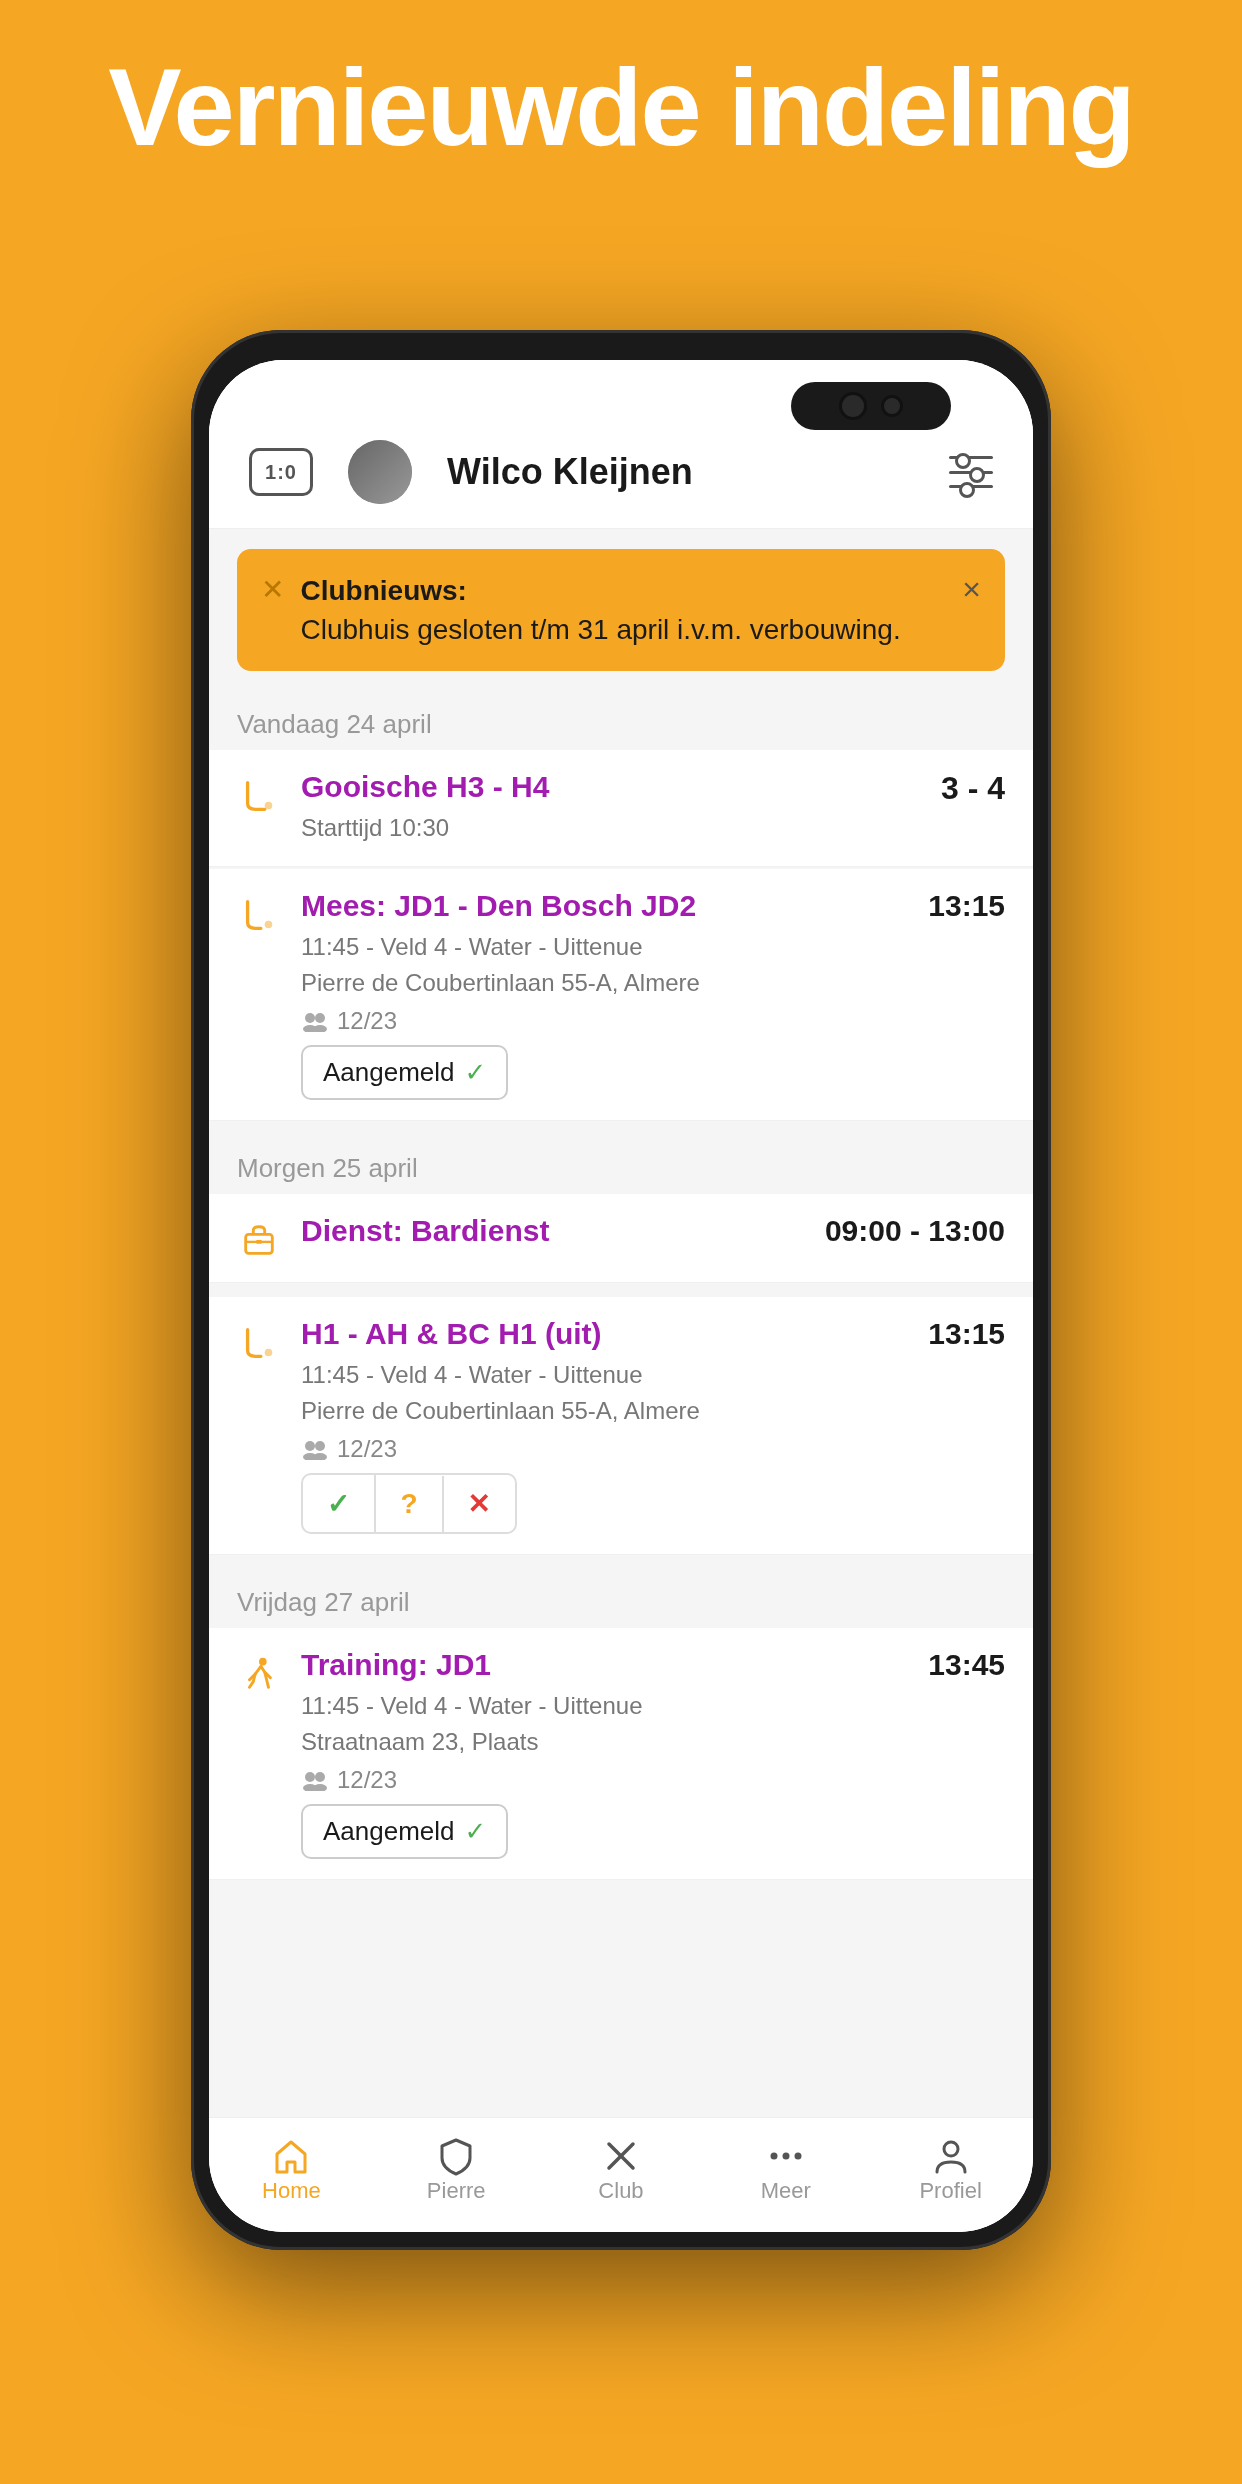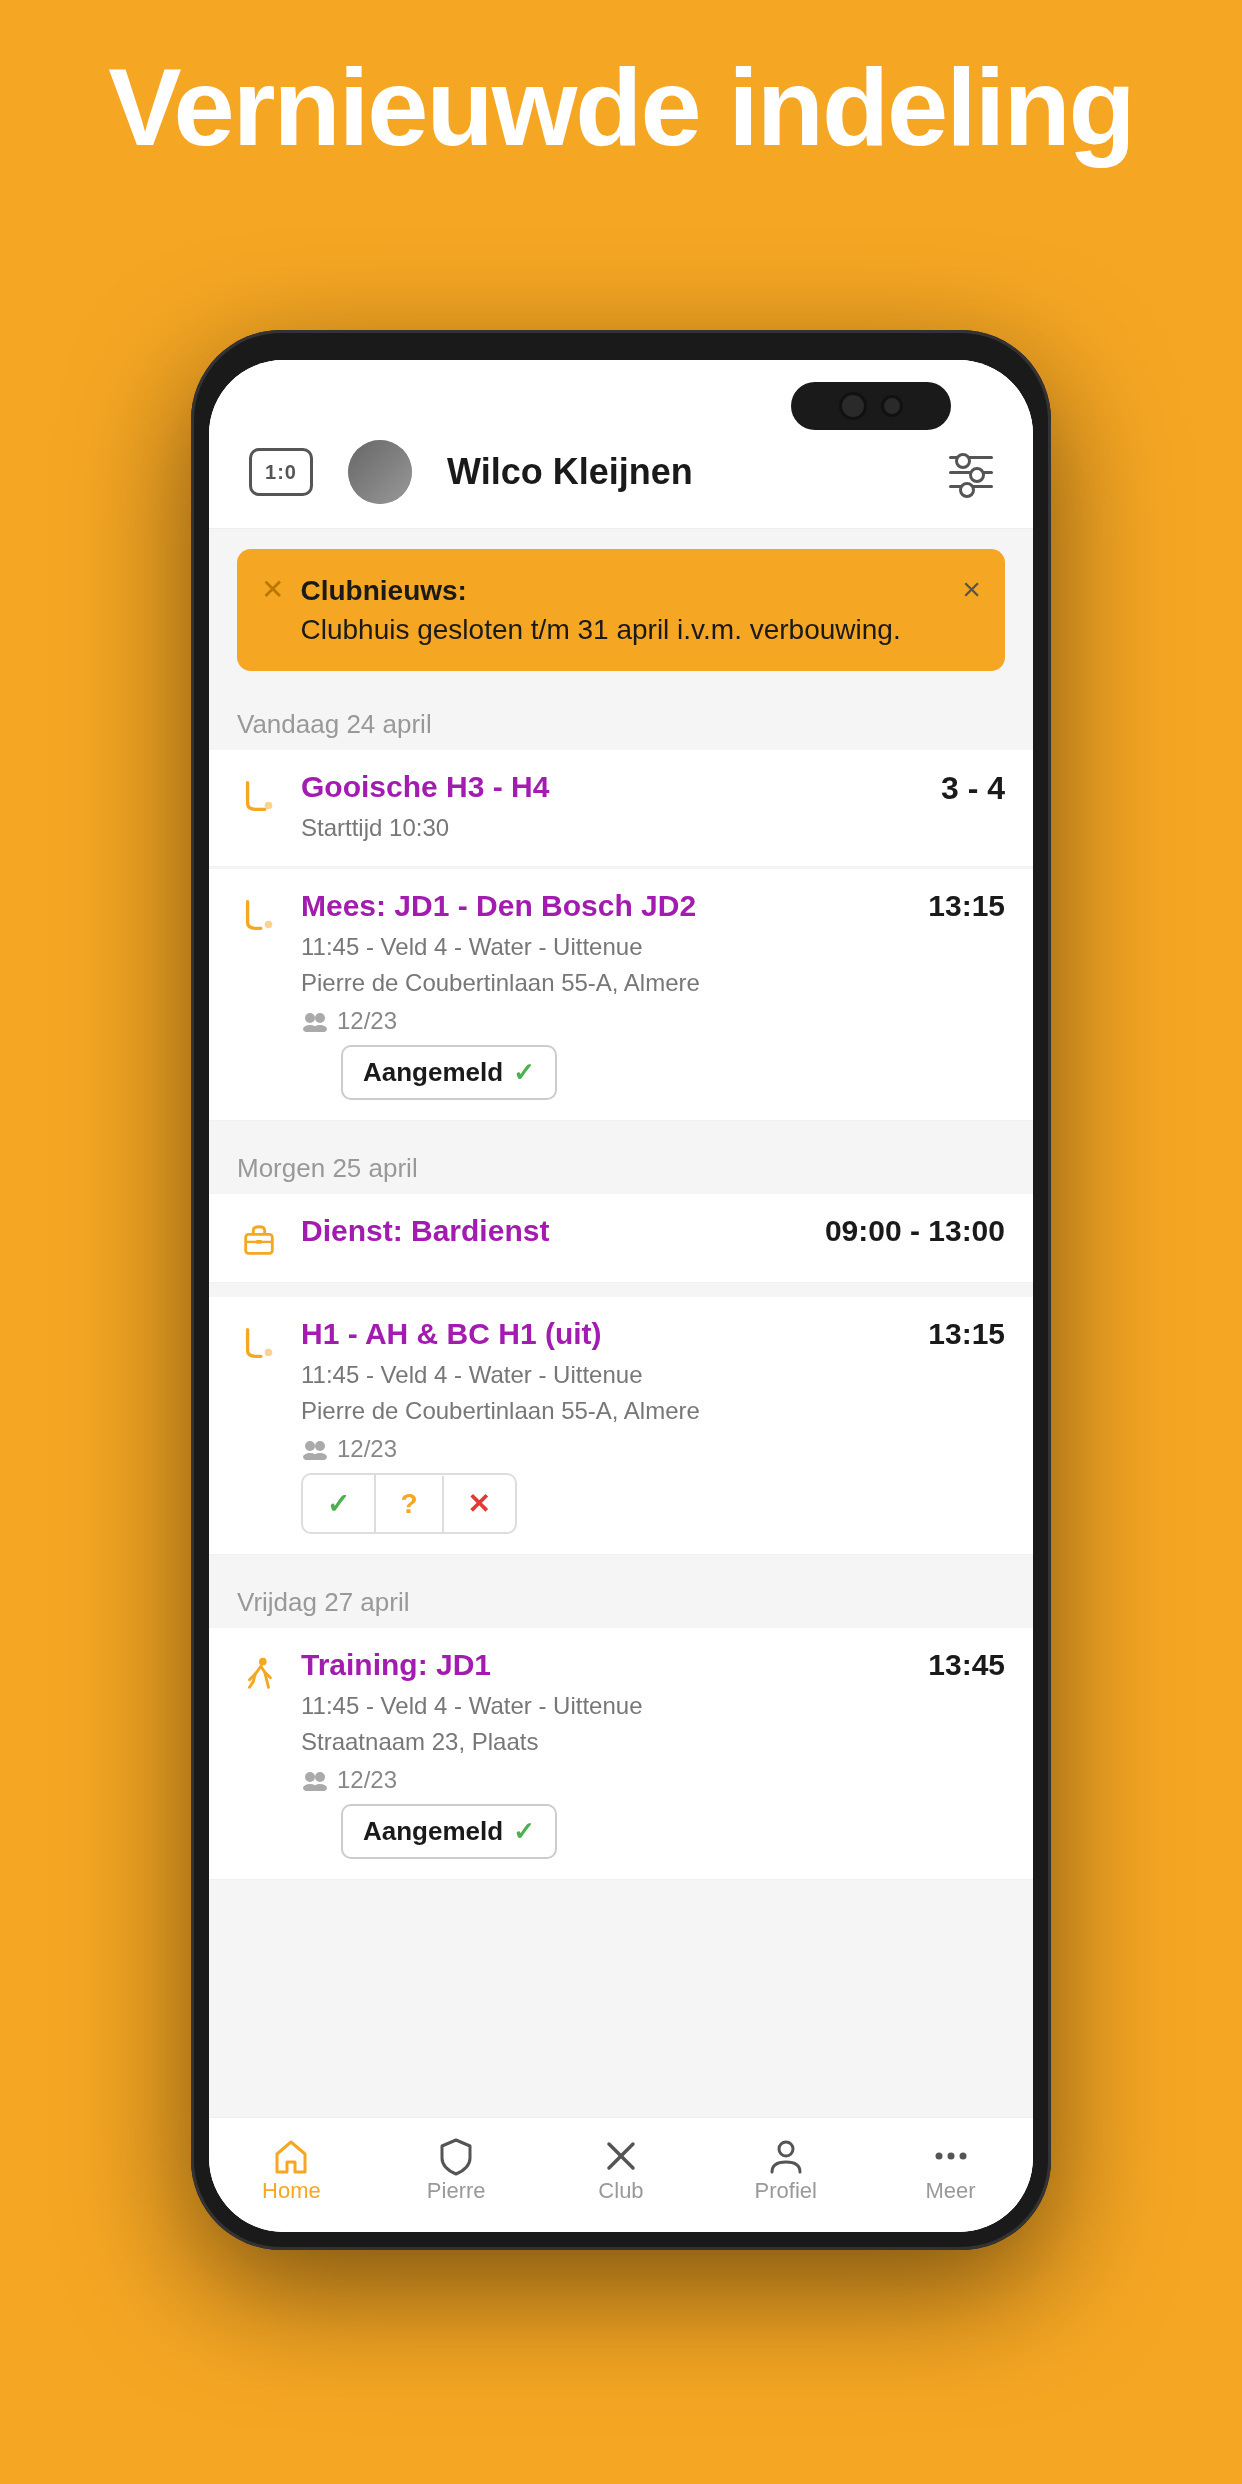--- a/index.html
+++ b/index.html
@@ -276,25 +276,24 @@
 
     
     .aangemeld-btn {
       display: inline-flex;
       align-items: center;
       gap: 10px;
       border: 2px solid #ccc;
       border-radius: 10px;
       padding: 10px 20px;
       font-size: 26px;
-      font-weight: 700;
+      font-weight: 400;
       color: #1a1a1a;
       background: white;
       margin-top: 10px;
-      margin-left: 40px;
     }
     .check-green {
       color: #4CAF50;
       font-size: 26px;
     }
 
     
     .response-btns {
       display: inline-flex;
       align-items: center;
@@ -582,35 +581,35 @@
               <line x1="8" y1="8" x2="32" y2="32" stroke="#555" stroke-width="3.5" stroke-linecap="round"></line>
               <line x1="32" y1="8" x2="8" y2="32" stroke="#555" stroke-width="3.5" stroke-linecap="round"></line>
             </svg>
           </div>
           <span class="nav-label">Club</span>
         </div>
 
         <div class="nav-item">
           <div class="nav-icon">
             <svg viewBox="0 0 40 40" width="40" height="40" fill="none">
-              <circle cx="20" cy="13" r="7" stroke="#555" stroke-width="3" fill="none"></circle>
-              <path d="M6 36 Q6 26 20 26 Q34 26 34 36" stroke="#555" stroke-width="3" fill="none" stroke-linecap="round"></path>
-            </svg>
-          </div>
-          <span class="nav-label">Profiel</span>
-        </div>
-
-        <div class="nav-item">
-          <div class="nav-icon">
-            <svg viewBox="0 0 40 40" width="40" height="40" fill="none">
               <circle cx="8" cy="20" r="3.5" fill="#555"></circle>
               <circle cx="20" cy="20" r="3.5" fill="#555"></circle>
               <circle cx="32" cy="20" r="3.5" fill="#555"></circle>
             </svg>
           </div>
           <span class="nav-label">Meer</span>
         </div>
 
+        <div class="nav-item">
+          <div class="nav-icon">
+            <svg viewBox="0 0 40 40" width="40" height="40" fill="none">
+              <circle cx="20" cy="13" r="7" stroke="#555" stroke-width="3" fill="none"></circle>
+              <path d="M6 36 Q6 26 20 26 Q34 26 34 36" stroke="#555" stroke-width="3" fill="none" stroke-linecap="round"></path>
+            </svg>
+          </div>
+          <span class="nav-label">Profiel</span>
+        </div>
+
       </div>
 
     </div>
   </div>
 </div>
 
 </body></html>

